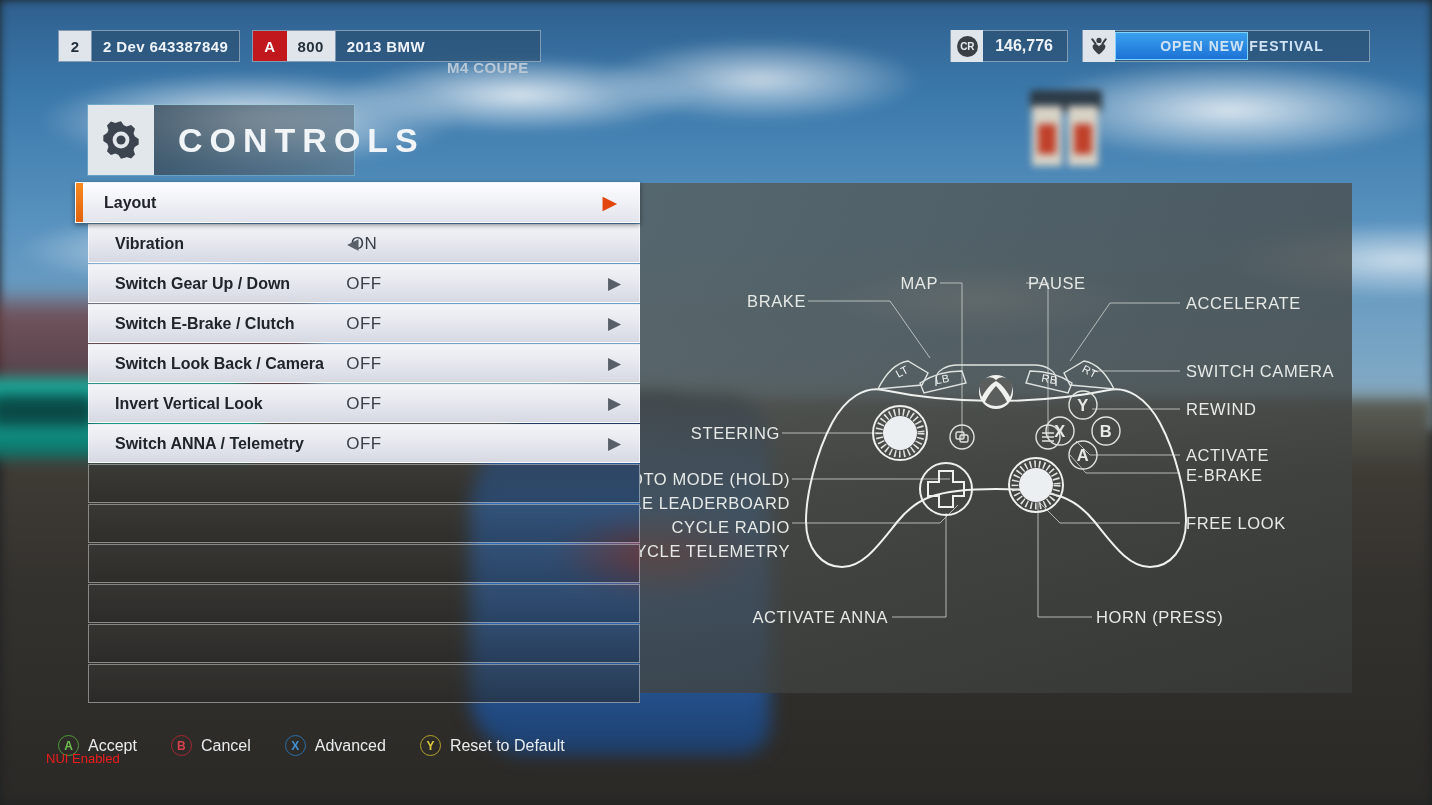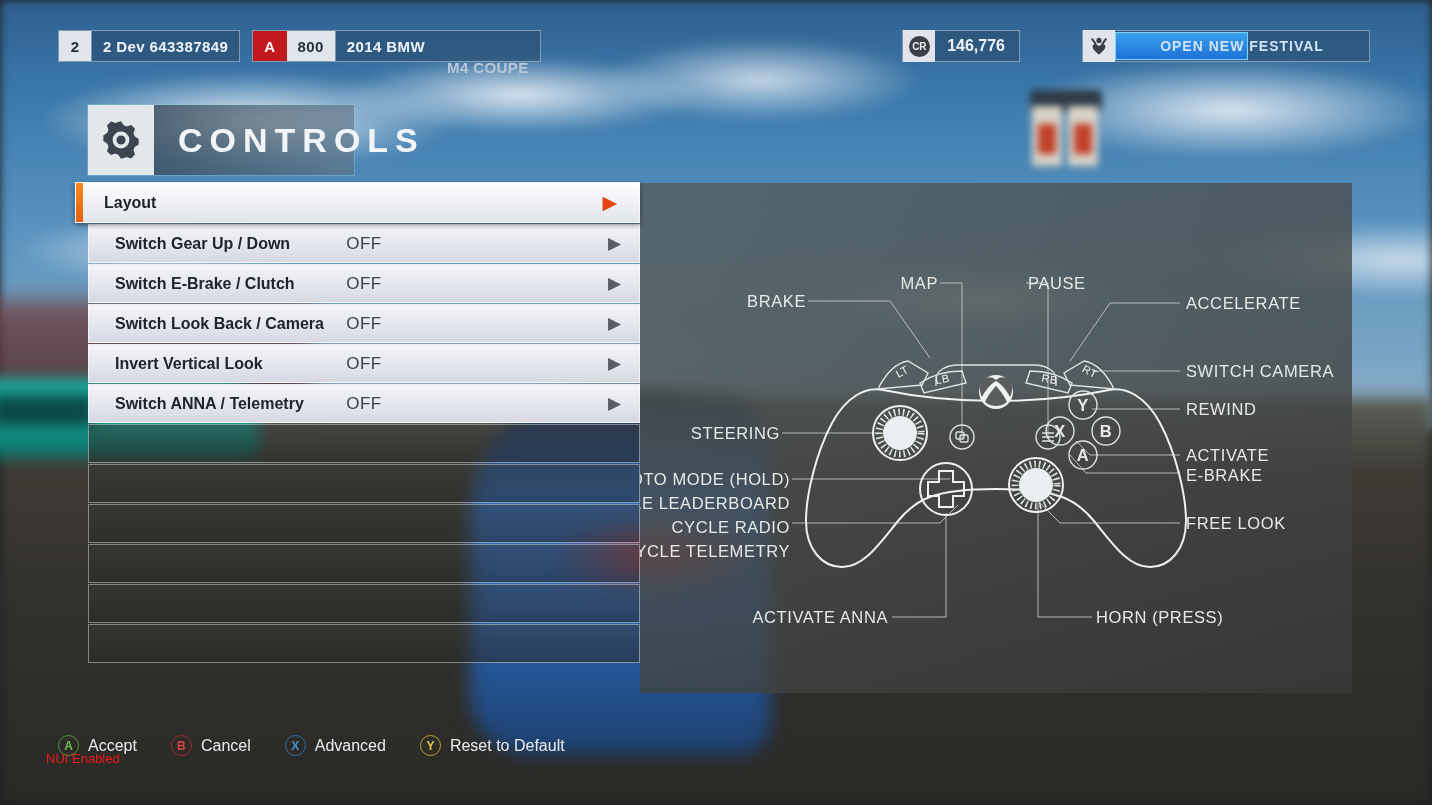--- a/index.html
+++ b/index.html
@@ -89,21 +89,21 @@
     padding: 0 11px;
     font-family: "Liberation Sans Narrow", "Liberation Sans", sans-serif;
     font-weight: bold; font-size: 15px; letter-spacing: .4px;
     color: #eef3f7; white-space: nowrap;
   }
   .pg .cell.boxed { background: #dfe5ea; color: #23303c; min-width: 32px; }
   .pg .cell.red   { background: #c0181c; color: #fff; min-width: 30px; }
   .pg .cell.sub   { color: #b9c8d6; font-weight: bold; margin-top: 36px; }
   .pg .divider { width: 1px; background: rgba(255,255,255,.38); }
 
-  .chip-group.right { right: 62px; top: 30px; display: flex; gap: 48px; }
+  .chip-group.right { right: 62px; top: 30px; display: flex; }
 
   .cr-box {
     display: flex; align-items: center; height: 32px;
     border: 1px solid rgba(255,255,255,.40);
     background: rgba(40,72,104,.55);
   }
   .cr-icon {
     width: 32px; height: 32px; display: flex; align-items: center; justify-content: center;
     background: #dfe5ea;
   }
@@ -264,21 +264,21 @@
     <div class="chip-group left">
       <div class="pg">
         <div class="cell boxed">2</div>
         <div class="divider"></div>
         <div class="cell">2 Dev 643387849</div>
       </div>
       <div class="pg">
         <div class="cell red">A</div>
         <div class="cell boxed">800</div>
         <div class="divider"></div>
-        <div class="cell">2014 BMW</div>
+        <div class="cell">2013 BMW</div>
         <div class="cell sub">M4 COUPE</div>
       </div>
     </div>
 
     <div class="chip-group right">
       <div class="cr-box">
         <div class="cr-icon">
           <div class="disc">CR</div>
         </div>
         <div class="cr-val">146,776</div>
@@ -307,20 +307,25 @@
     </div>
     <div class="title-box">
       <span>CONTROLS</span>
     </div>
   </div>
 
   <div class="list" id="settings-list">
       <div class="row selected">
         <div class="r-label">Layout</div>
         <div class="arrow-r">▶</div>
+      </div>
+      <div class="row">
+        <div class="r-label">Vibration</div>
+        <div class="r-value">ON</div>
+        <div class="arrow-l">◀</div>
       </div>
       <div class="row">
         <div class="r-label">Switch Gear Up / Down</div>
         <div class="r-value">OFF</div>
         <div class="arrow-r">▶</div>
       </div>
       <div class="row">
         <div class="r-label">Switch E-Brake / Clutch</div>
         <div class="r-value">OFF</div>
         <div class="arrow-r">▶</div>

